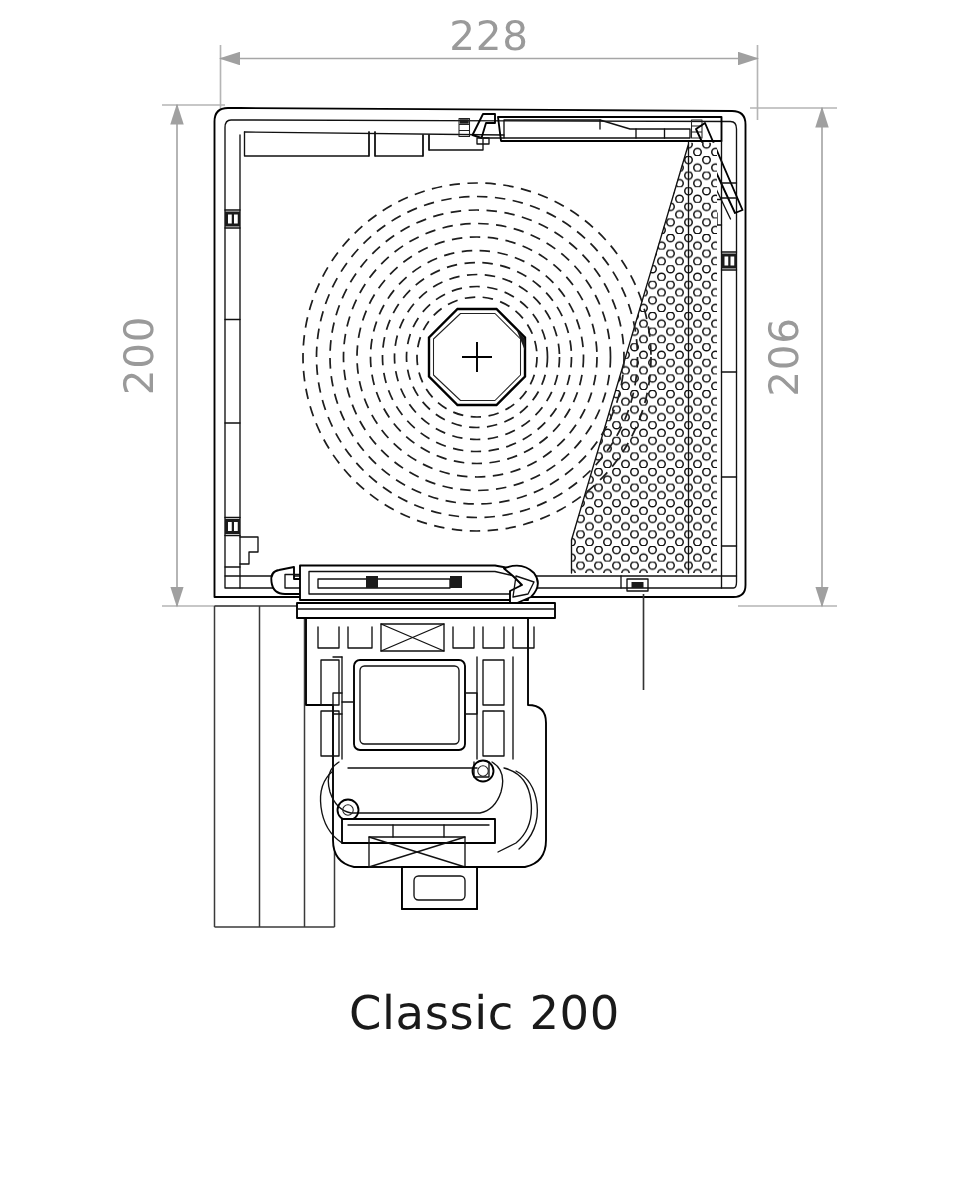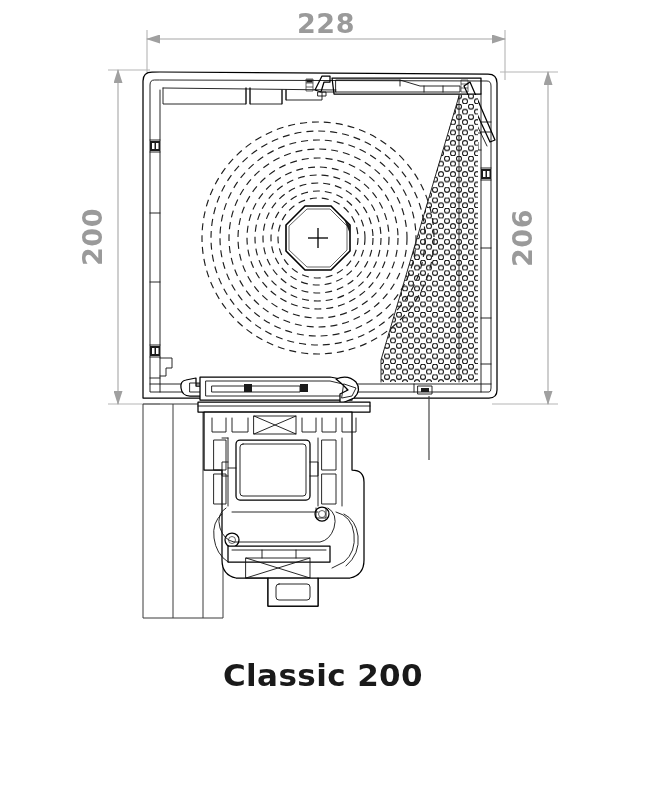--- a/index.html
+++ b/index.html
@@ -12,21 +12,20 @@
     height: 800px;
     font-family: "DejaVu Sans", "Liberation Sans", sans-serif;
     overflow: hidden;
     position: relative;
   }
   #drawing-root {
     position: relative;
     width: 646px;
     height: 620px;
     background: #ffffff;
-    font-weight: bold;
   }
   svg.sheet {
     display: block;
     width: 646px;
     height: 800px;
   }
   .dim-text {
     fill: #9a9a9a;
     font-family: "DejaVu Sans", "Liberation Sans", sans-serif;
     font-size: 27px;

